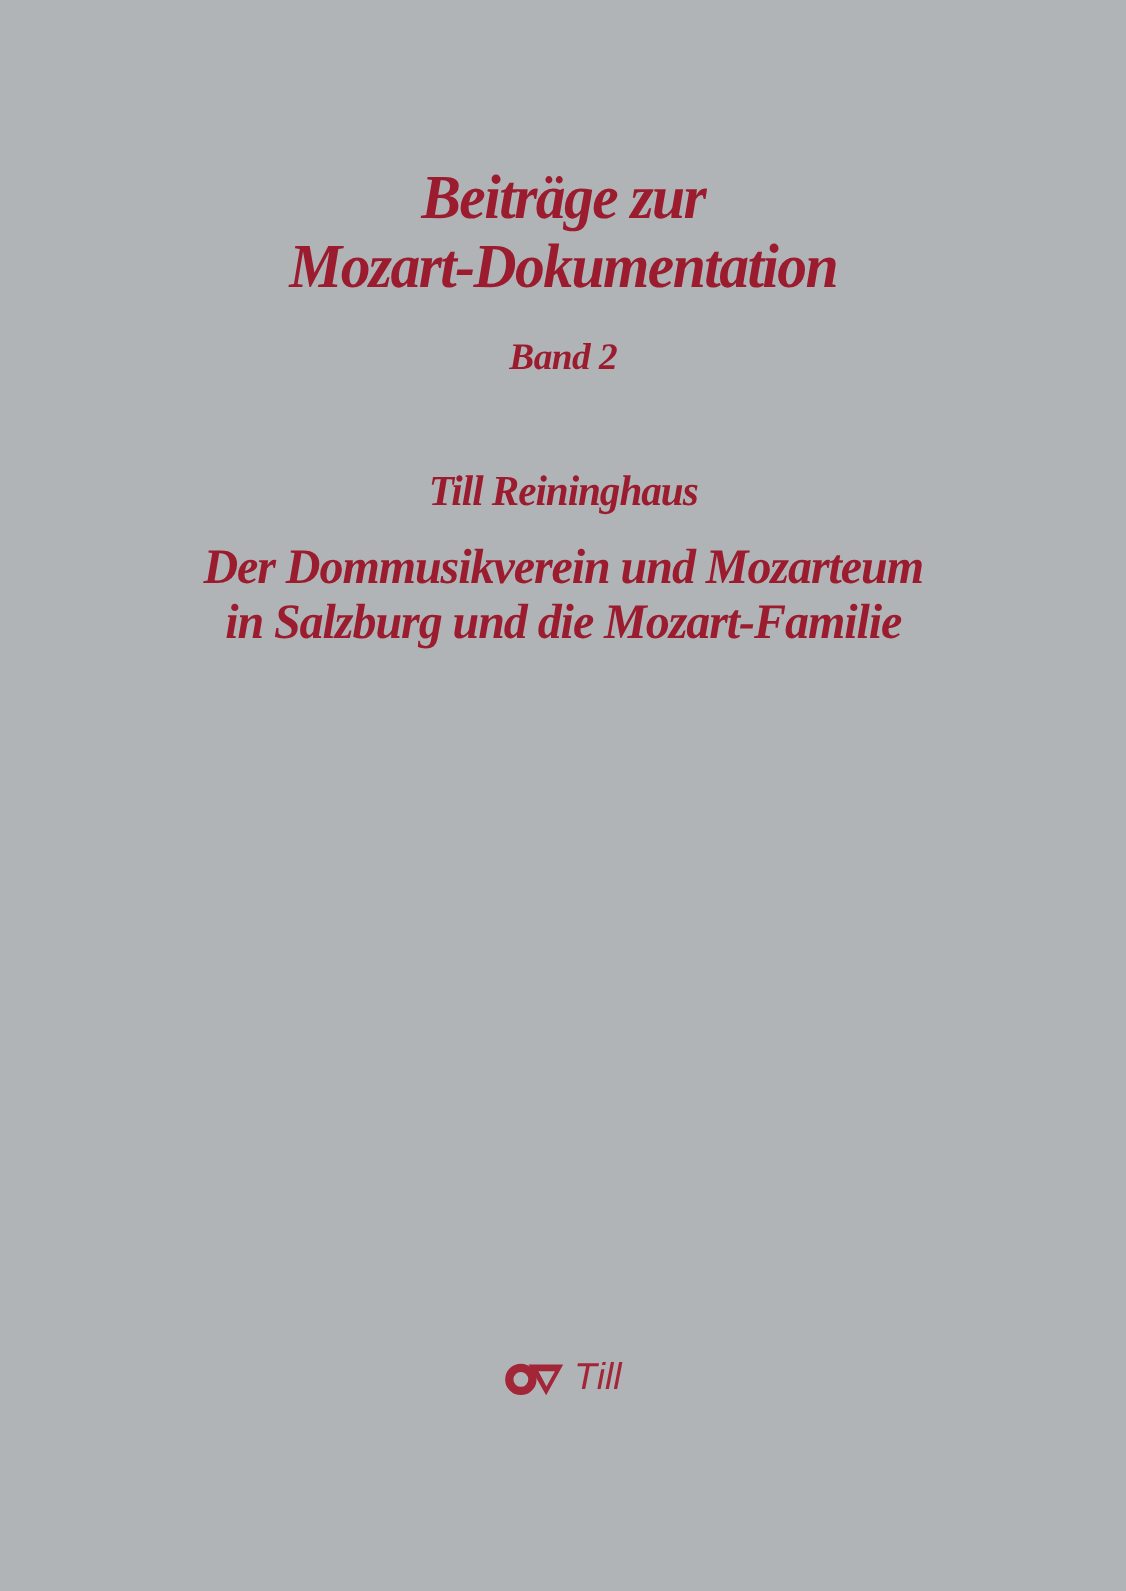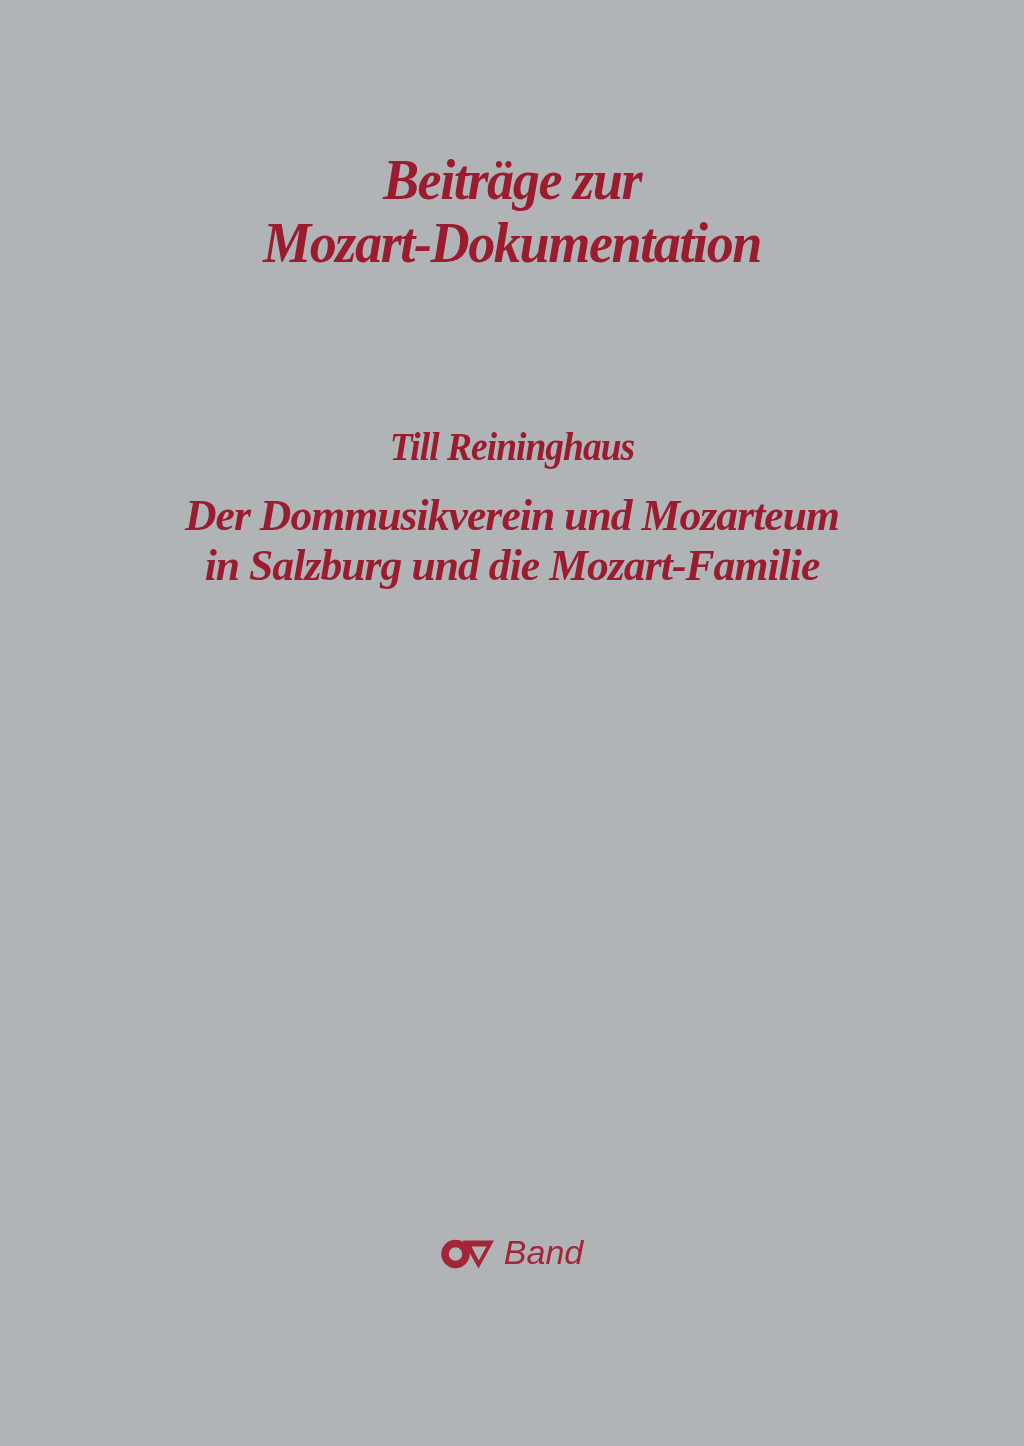--- a/index.html
+++ b/index.html
@@ -82,30 +82,31 @@
 </head>
 <body>
 
 <div class="cover">
 
   <div class="txt series-title">
     <div>Beiträge zur</div>
     <div>Mozart-Dokumentation</div>
   </div>
 
+  <div class="txt volume">Band 2</div>
 
   <div class="txt author">Till Reininghaus</div>
 
   <div class="txt main-title">
     <div>Der Dommusikverein und Mozarteum</div>
     <div>in Salzburg und die Mozart-Familie</div>
   </div>
 
   <div class="publisher">
     <svg class="cv-logo" viewBox="0 0 54 36" aria-hidden="true">
       <circle cx="14.5" cy="20" r="10.5" fill="none" stroke="#a32638" stroke-width="7.5"></circle>
       <path fill="#a32638" fill-rule="evenodd" d="M 21.5 6.5 L 53 6.5 L 37.5 34.5 Z
                M 30.5 12.5 L 45.5 12.5 L 37.8 26.5 Z"></path>
     </svg>
-    <span class="publisher-name">Band</span>
+    <span class="publisher-name">Till</span>
   </div>
 
 </div>
 
 </body></html>

